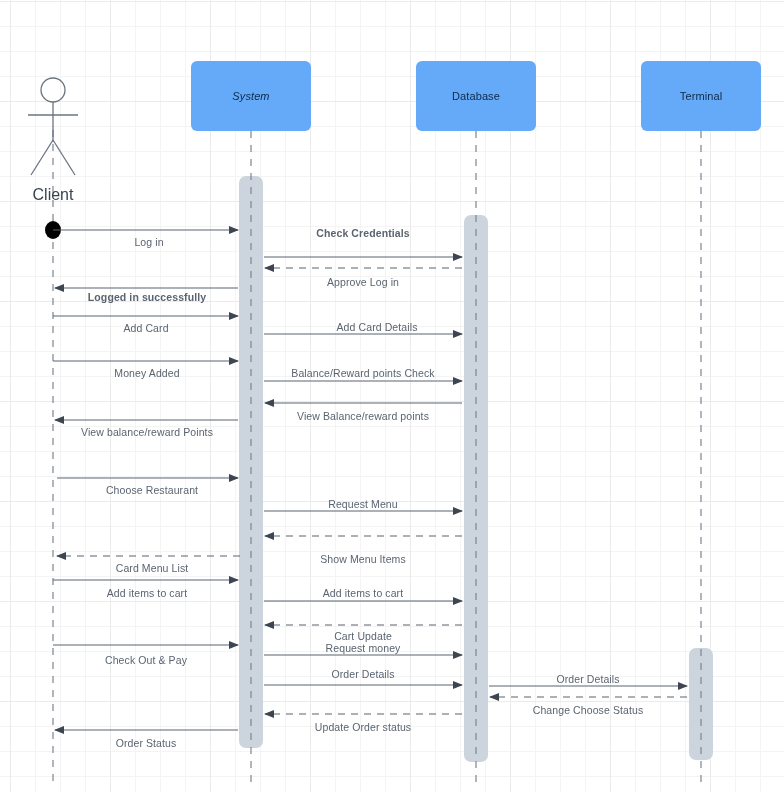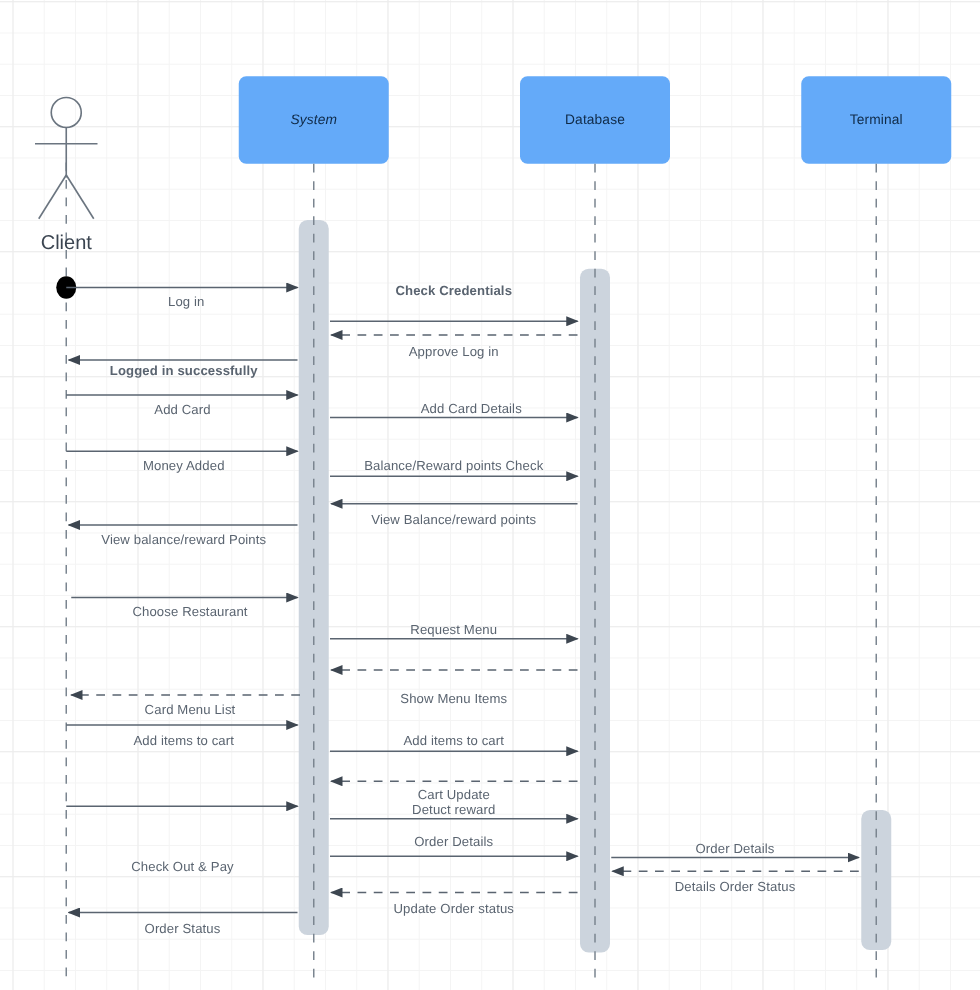--- a/index.html
+++ b/index.html
@@ -156,22 +156,22 @@
       <div class="msg-label" style="left: 363px; top: 367px; color: rgb(90, 100, 112);">Balance/Reward points Check</div>
       <div class="msg-label" style="left: 363px; top: 410px; color: rgb(90, 100, 112);">View Balance/reward points</div>
       <div class="msg-label" style="left: 147px; top: 426px; color: rgb(90, 100, 112);">View balance/reward Points</div>
       <div class="msg-label" style="left: 152px; top: 484px; color: rgb(90, 100, 112);">Choose Restaurant</div>
       <div class="msg-label" style="left: 363px; top: 498px; color: rgb(90, 100, 112);">Request Menu</div>
       <div class="msg-label" style="left: 363px; top: 542px; color: rgb(90, 100, 112); margin-top: 11px;">Show Menu Items</div>
       <div class="msg-label" style="left: 152px; top: 562px; color: rgb(90, 100, 112);">Card Menu List</div>
       <div class="msg-label" style="left: 147px; top: 587px; color: rgb(90, 100, 112);">Add items to cart</div>
       <div class="msg-label" style="left: 363px; top: 587px; color: rgb(90, 100, 112);">Add items to cart</div>
       <div class="msg-label" style="left: 363px; top: 630px; color: rgb(90, 100, 112);">Cart Update</div>
-      <div class="msg-label" style="left: 146px; top: 654px; color: rgb(90, 100, 112); margin-top: 34px;">Check Out &amp; Pay</div>
-      <div class="msg-label" style="left: 363px; top: 642px; color: rgb(90, 100, 112);">Detuct reward</div>
+      <div class="msg-label" style="left: 146px; top: 654px; color: rgb(90, 100, 112);">Check Out &amp; Pay</div>
+      <div class="msg-label" style="left: 363px; top: 642px; color: rgb(90, 100, 112);">Request money</div>
       <div class="msg-label" style="left: 363px; top: 668px; color: rgb(90, 100, 112);">Order Details</div>
       <div class="msg-label" style="left: 588px; top: 673px; color: rgb(90, 100, 112);">Order Details</div>
-      <div class="msg-label" style="left: 588px; top: 704px; color: rgb(90, 100, 112);">Details Order Status</div>
+      <div class="msg-label" style="left: 588px; top: 704px; color: rgb(90, 100, 112);">Change Choose Status</div>
       <div class="msg-label" style="left: 363px; top: 721px; color: rgb(90, 100, 112);">Update Order status</div>
       <div class="msg-label" style="left: 146px; top: 737px; color: rgb(90, 100, 112);">Order Status</div>
     </div>
 
 </div>
 
 </body></html>

